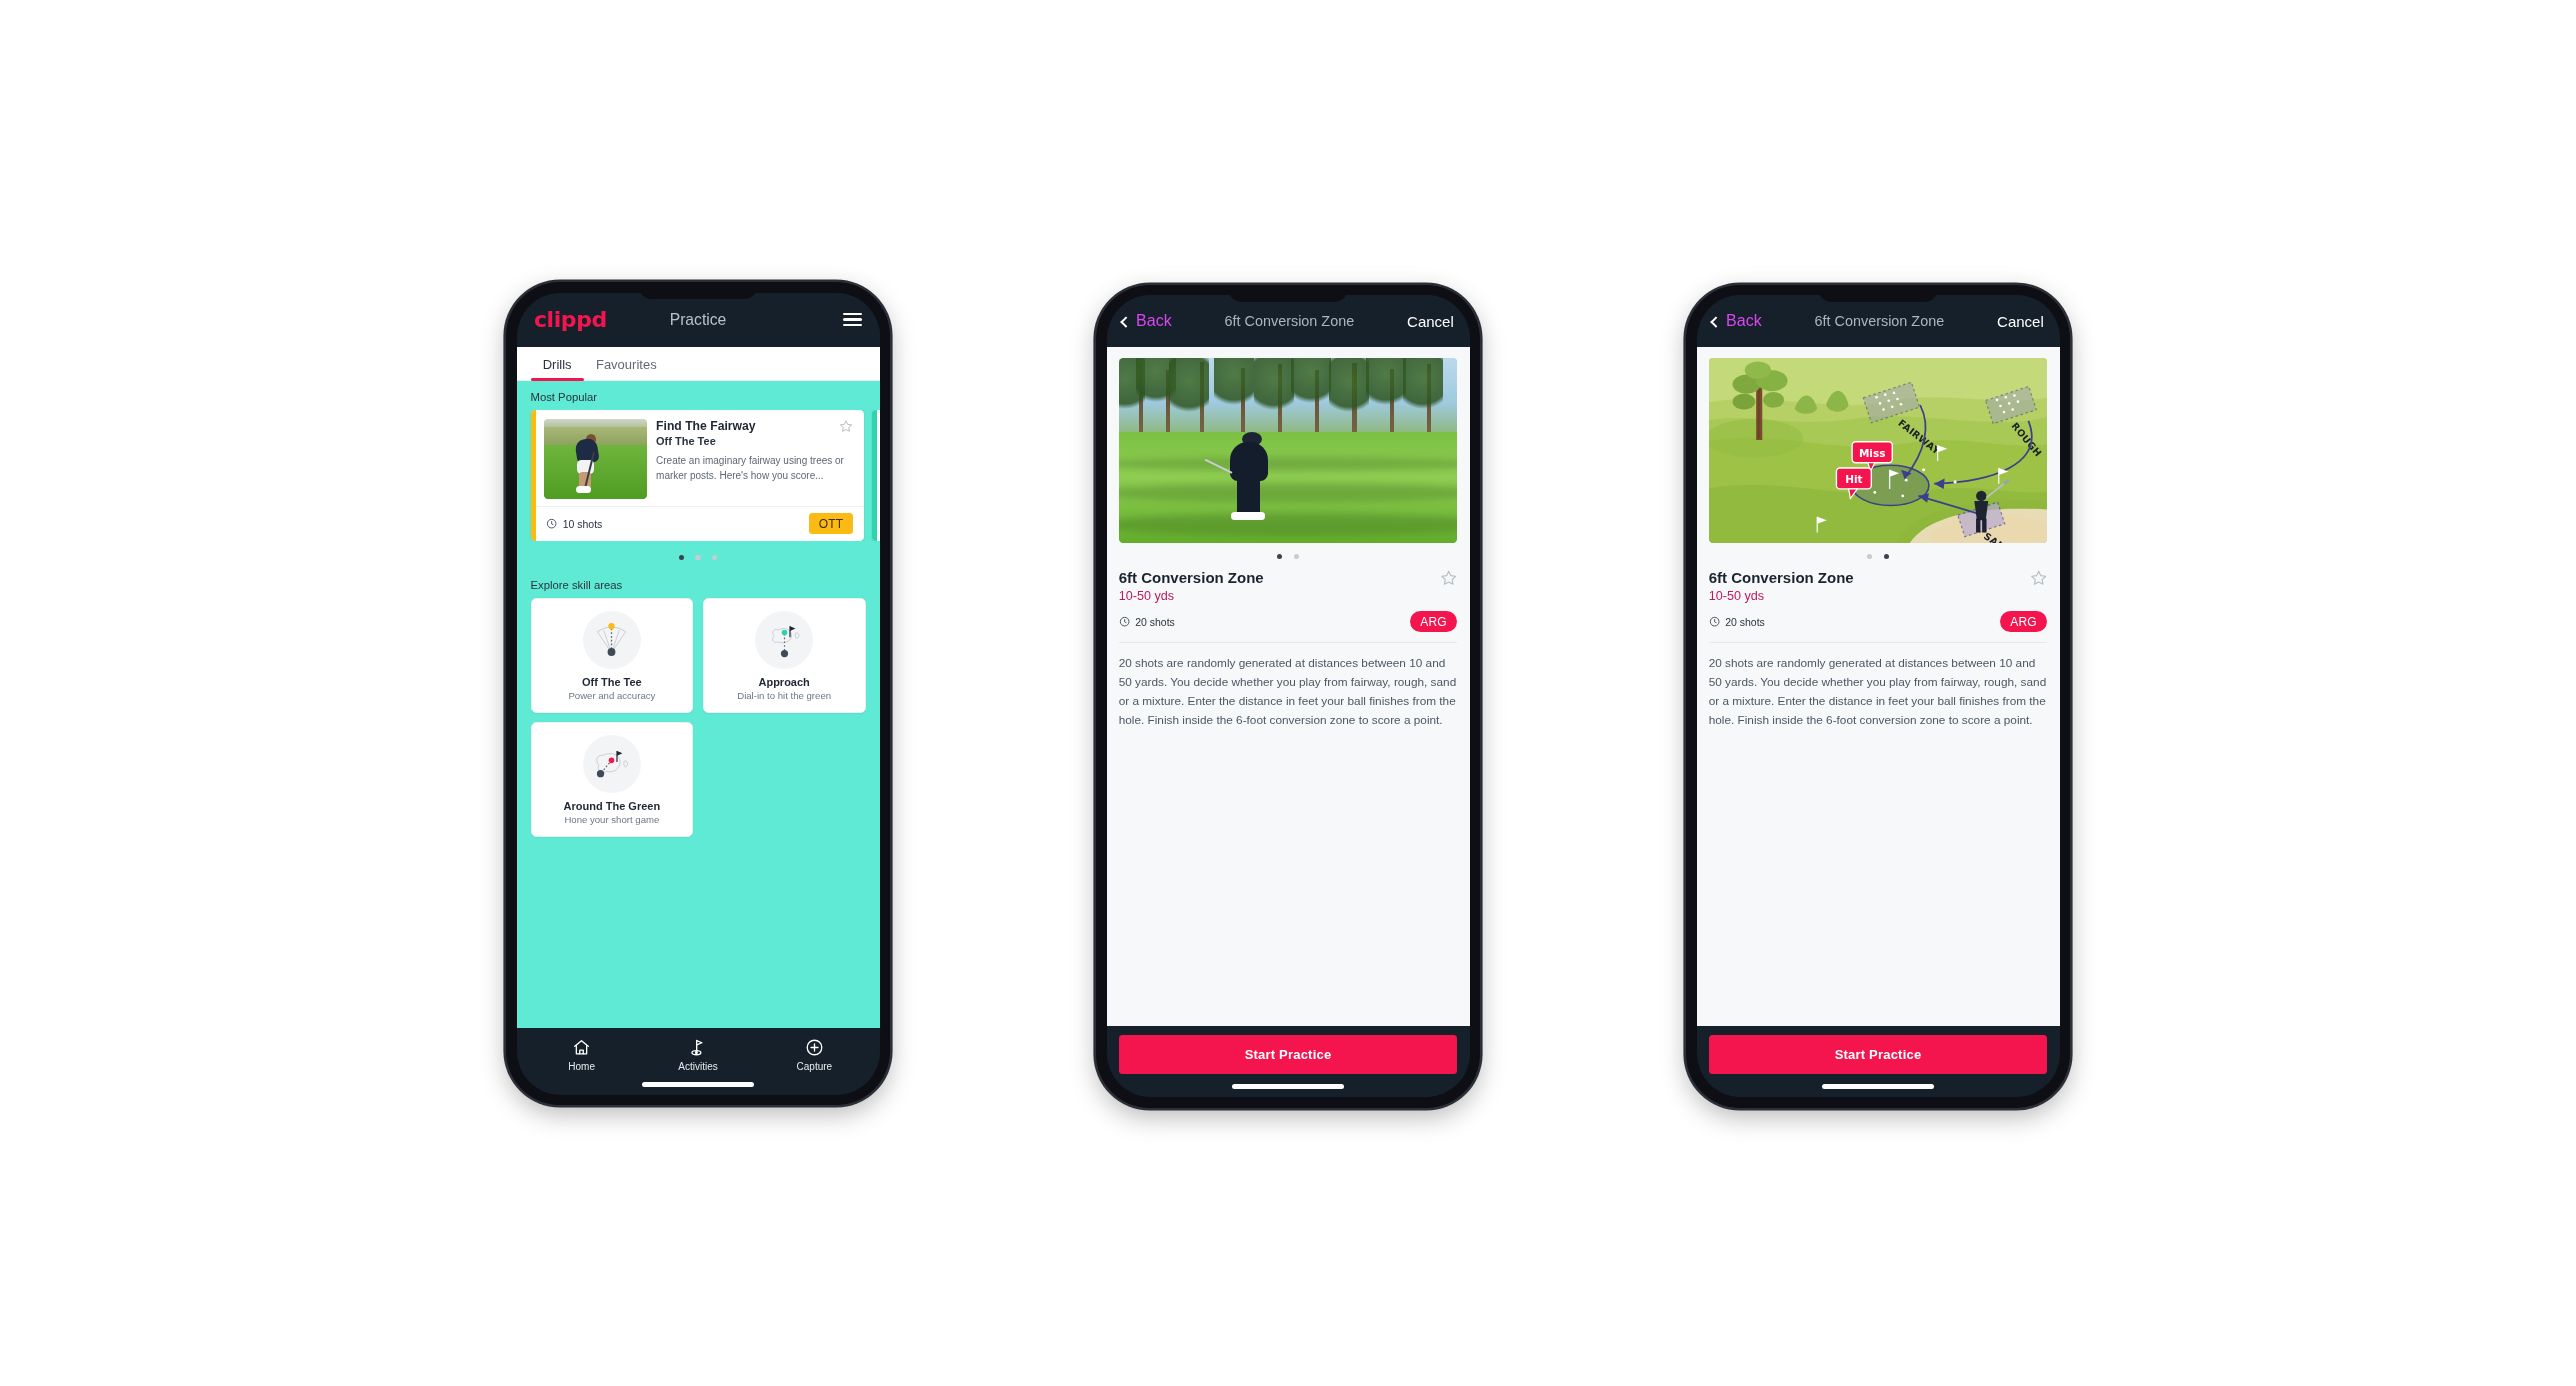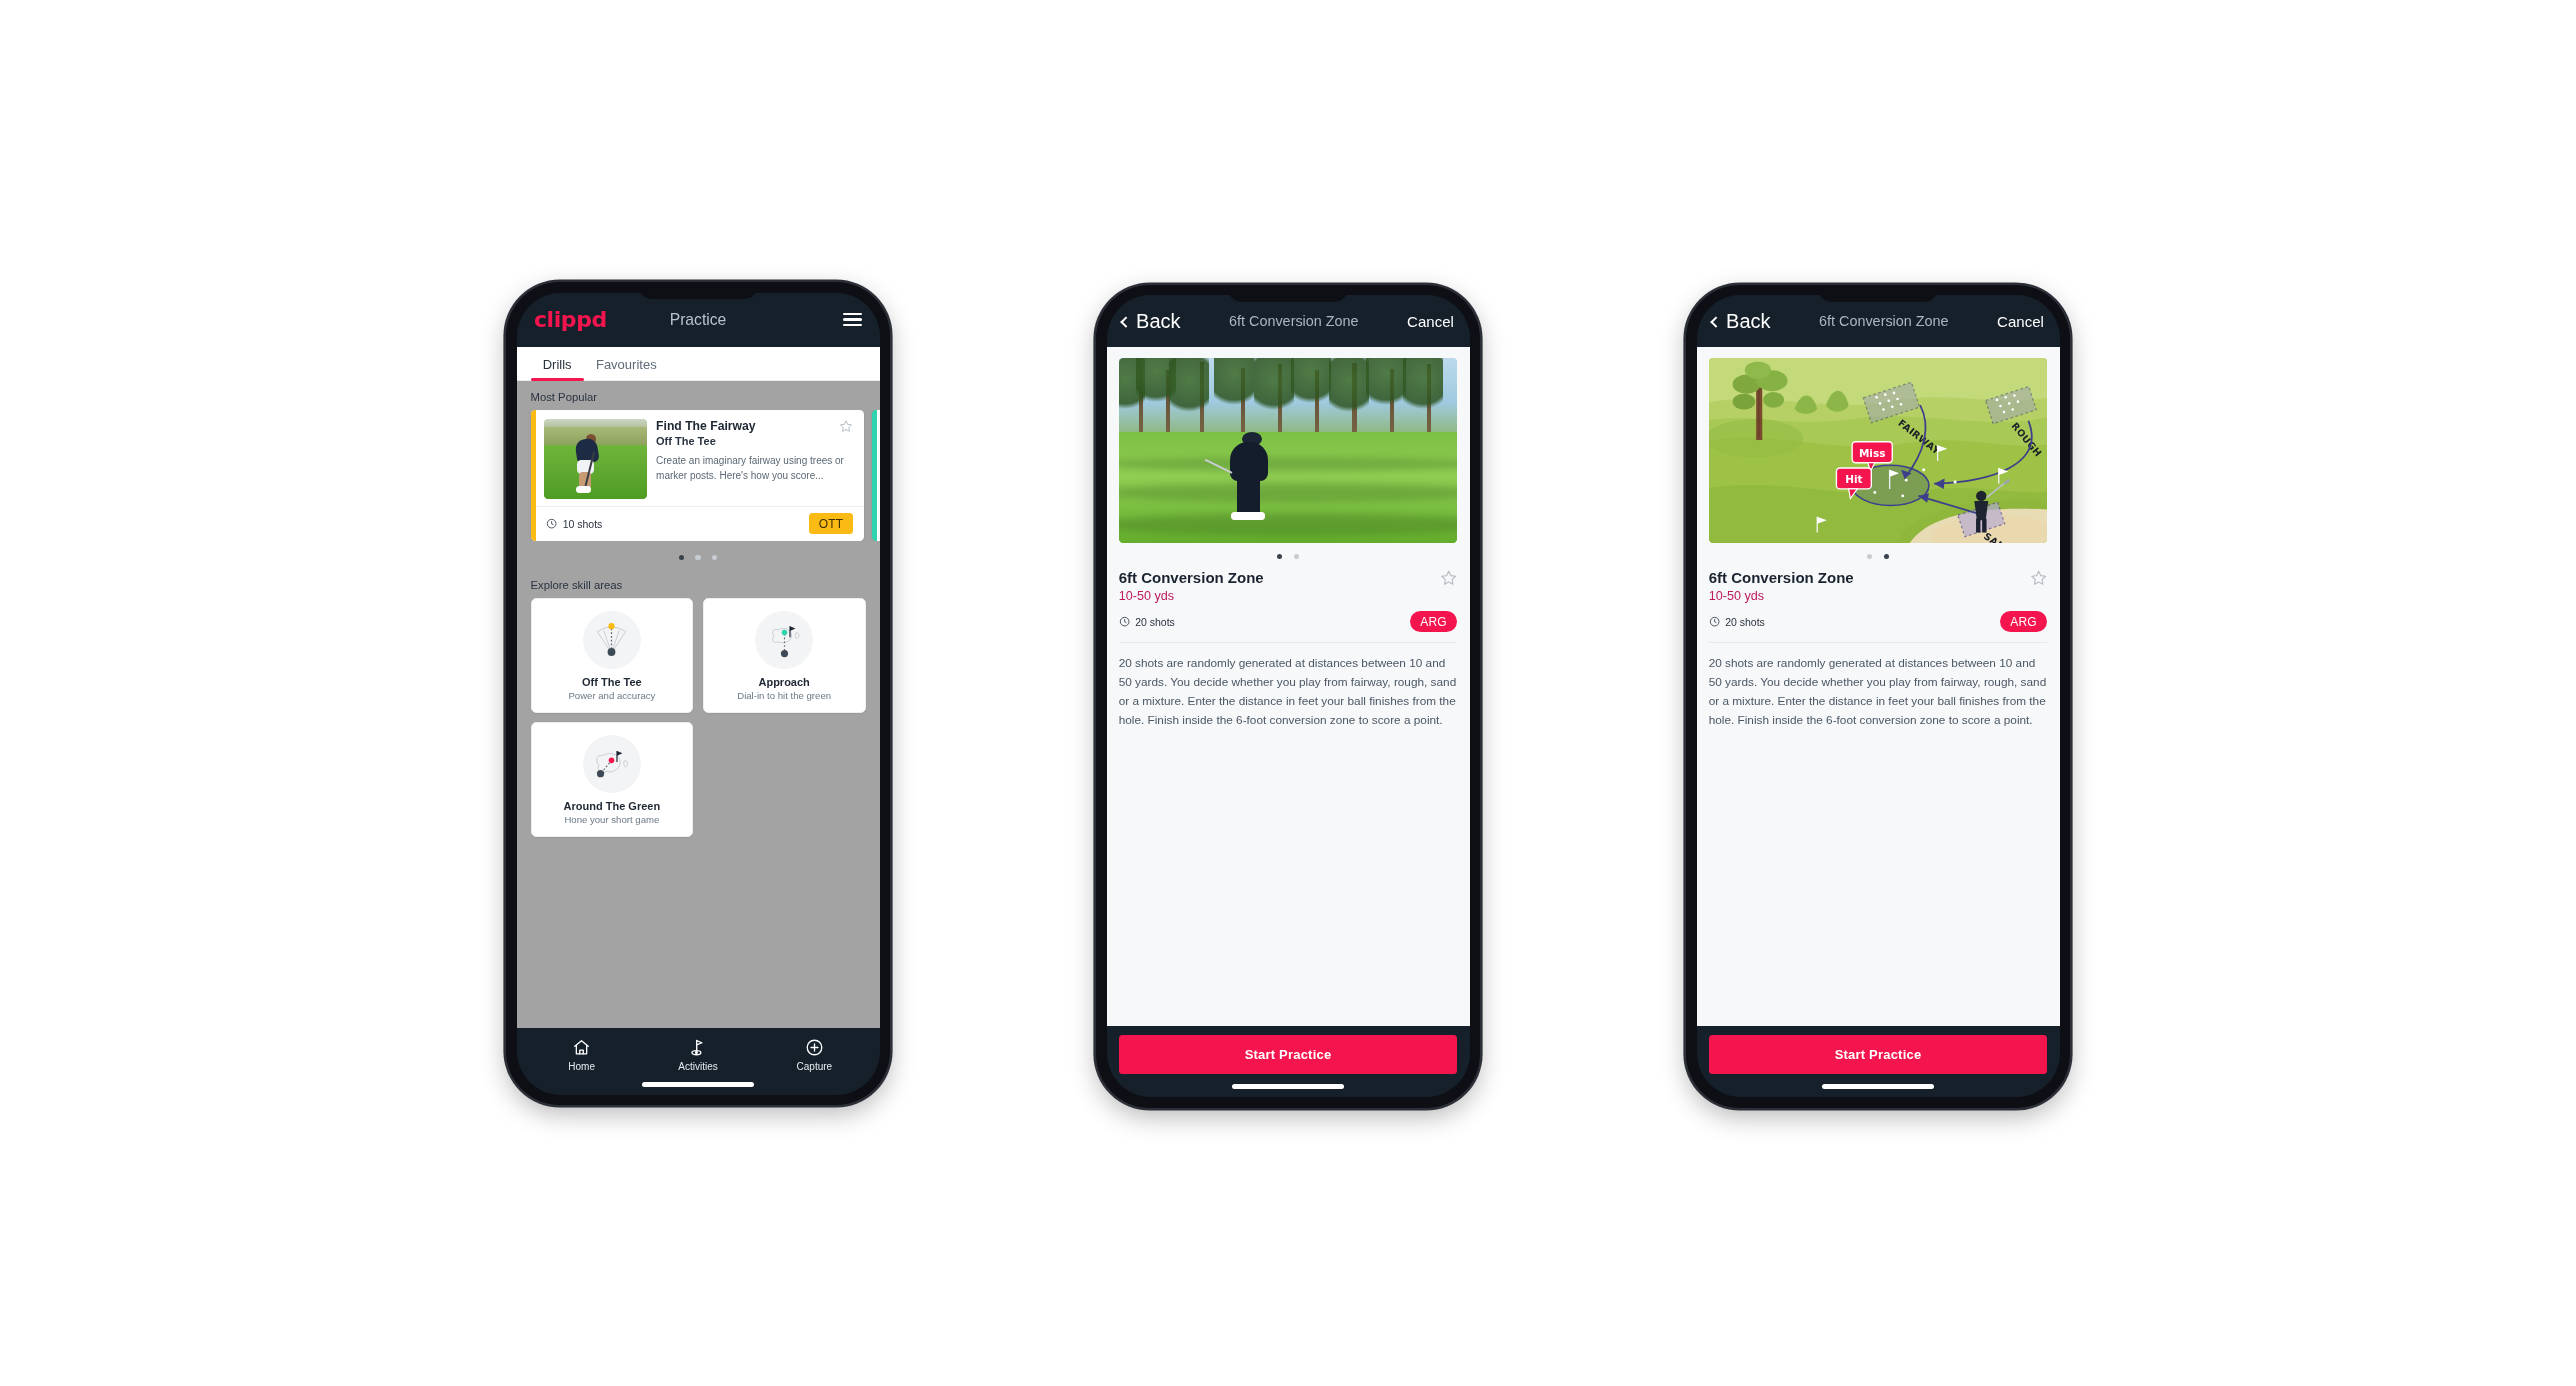--- a/index.html
+++ b/index.html
@@ -117,21 +117,21 @@
     content: "";
     position: absolute;
     left: 0; right: 0; bottom: -0.9px;
     height: 2.6px;
     background: #f4154e;
     border-radius: 1.7px;
   }
 
   
   .app-body {
-    background: #a3a3a3;
+    background: #5eead4;
     flex: 1 1 auto;
     overflow: hidden;
     padding: 0 0 1.7px;
   }
   .section-label {
     font-size: 11.3px;
     color: #2a3340;
     padding: 10.5px 14px 7px;
   }
 
@@ -312,21 +312,21 @@
   
   .detail-header {
     background: #16202b;
     height: 52px;
     display: flex;
     align-items: center;
     justify-content: space-between;
     padding: 0 15.7px;
     flex: 0 0 auto;
   }
-  .dh-back { display: flex; align-items: center; gap: 6.1px; color: #ffffff; font-size: 20px; cursor: pointer; }
+  .dh-back { display: flex; align-items: center; gap: 6.1px; color: #d946ef; font-size: 16px; cursor: pointer; }
   .chevron {
     width: 7.8px; height: 7.8px;
     border-left: 2.1px solid #ffffff;
     border-bottom: 2.1px solid #ffffff;
     transform: rotate(45deg);
     margin-top: 0.9px;
   }
   .dh-title { color: #aab6c2; font-size: 14.4px; }
   .dh-cancel { color: #ffffff; font-size: 15px; cursor: pointer; }
 

